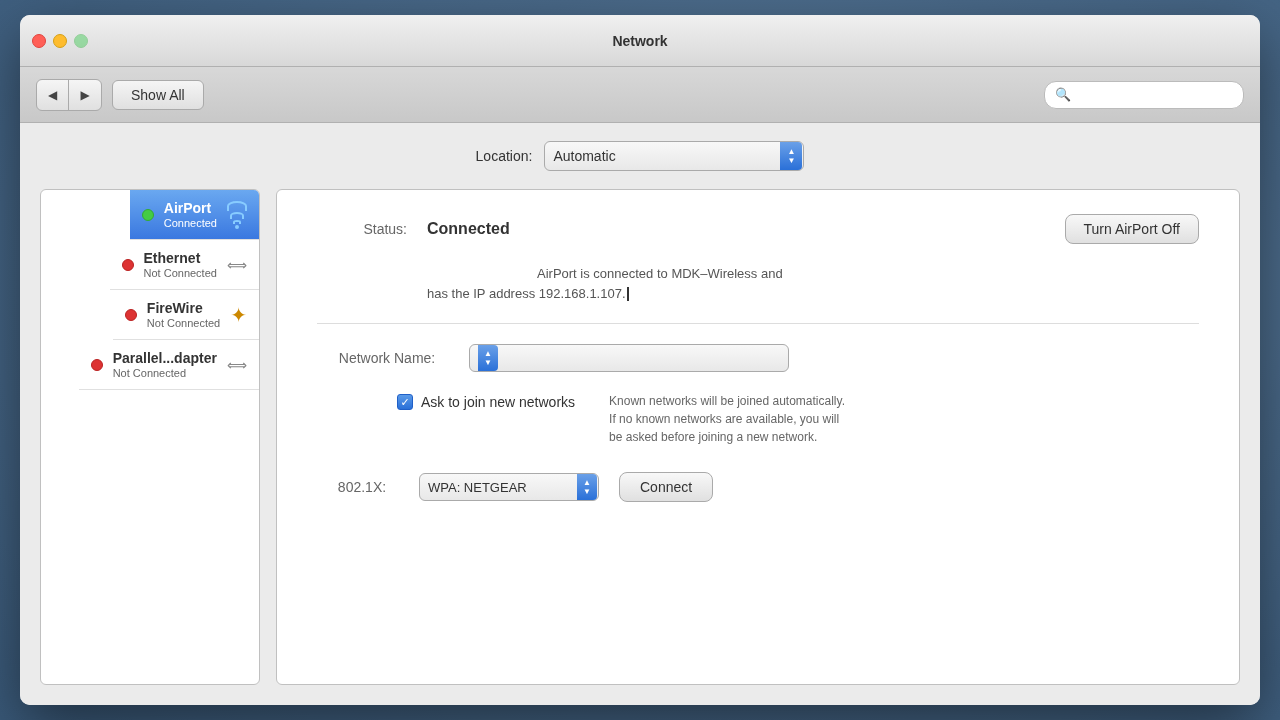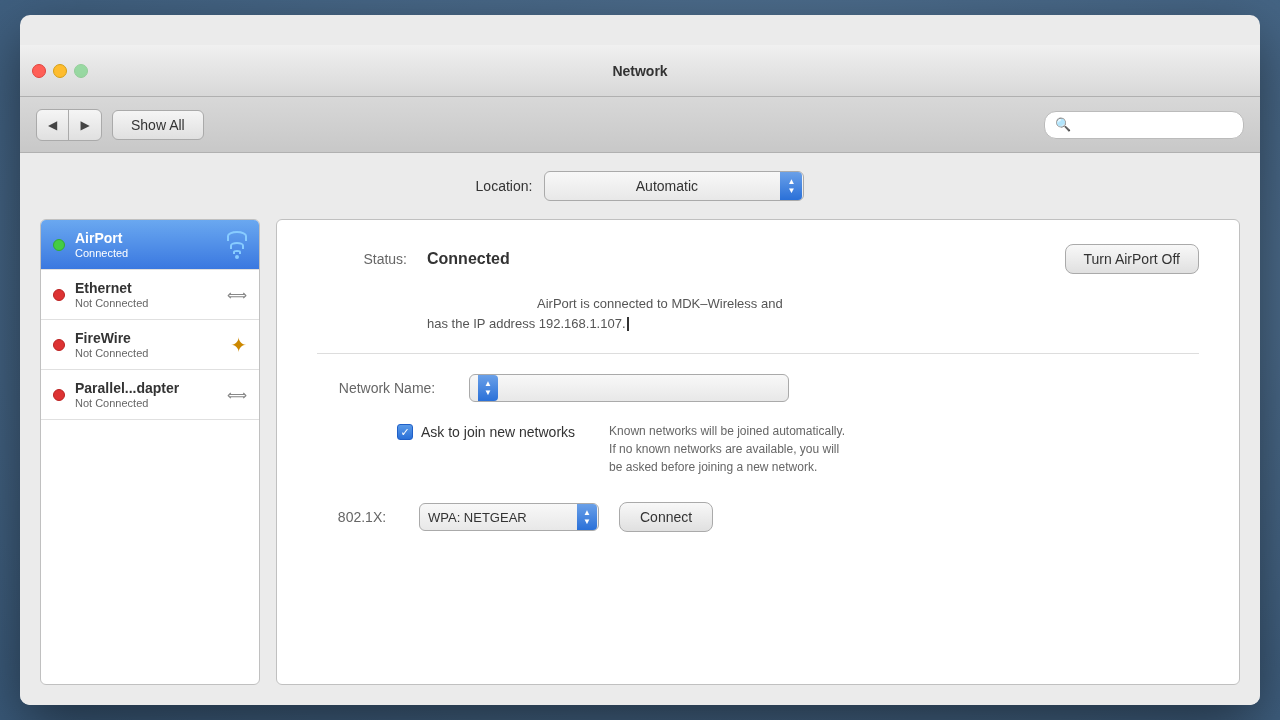--- a/index.html
+++ b/index.html
@@ -30,21 +30,20 @@
     
     .titlebar {
       background: linear-gradient(to bottom, #f0f0f0 0%, #d8d8d8 100%);
       border-bottom: 1px solid #b0b0b0;
       height: 52px;
       display: flex;
       align-items: center;
       padding: 0 12px;
       position: relative;
       flex-shrink: 0;
-      margin-top: 30px;
     }
 
     .traffic-lights {
       display: flex;
       gap: 7px;
       align-items: center;
     }
 
     .traffic-light {
       width: 14px;
@@ -172,21 +171,20 @@
       height: 30px;
       padding: 0 8px;
       cursor: pointer;
       position: relative;
     }
 
     .location-select-text {
       flex: 1;
       font-size: 14px;
       color: #333;
-      text-align: center;
     }
 
     .select-arrows {
       display: flex;
       flex-direction: column;
       background: linear-gradient(to bottom, #6aa0e8 0%, #2a70d8 100%);
       border-radius: 0 4px 4px 0;
       width: 22px;
       height: 28px;
       align-items: center;
@@ -208,20 +206,21 @@
     
     .sidebar {
       width: 220px;
       background: white;
       border: 1px solid #c0c0c0;
       border-radius: 6px;
       overflow: hidden;
       flex-shrink: 0;
       display: flex;
       flex-direction: column;
+      align-items: flex-end;
     }
 
     .sidebar-item {
       display: flex;
       align-items: center;
       padding: 10px 12px;
       cursor: pointer;
       border-bottom: 1px solid #e0e0e0;
       gap: 10px;
     }

